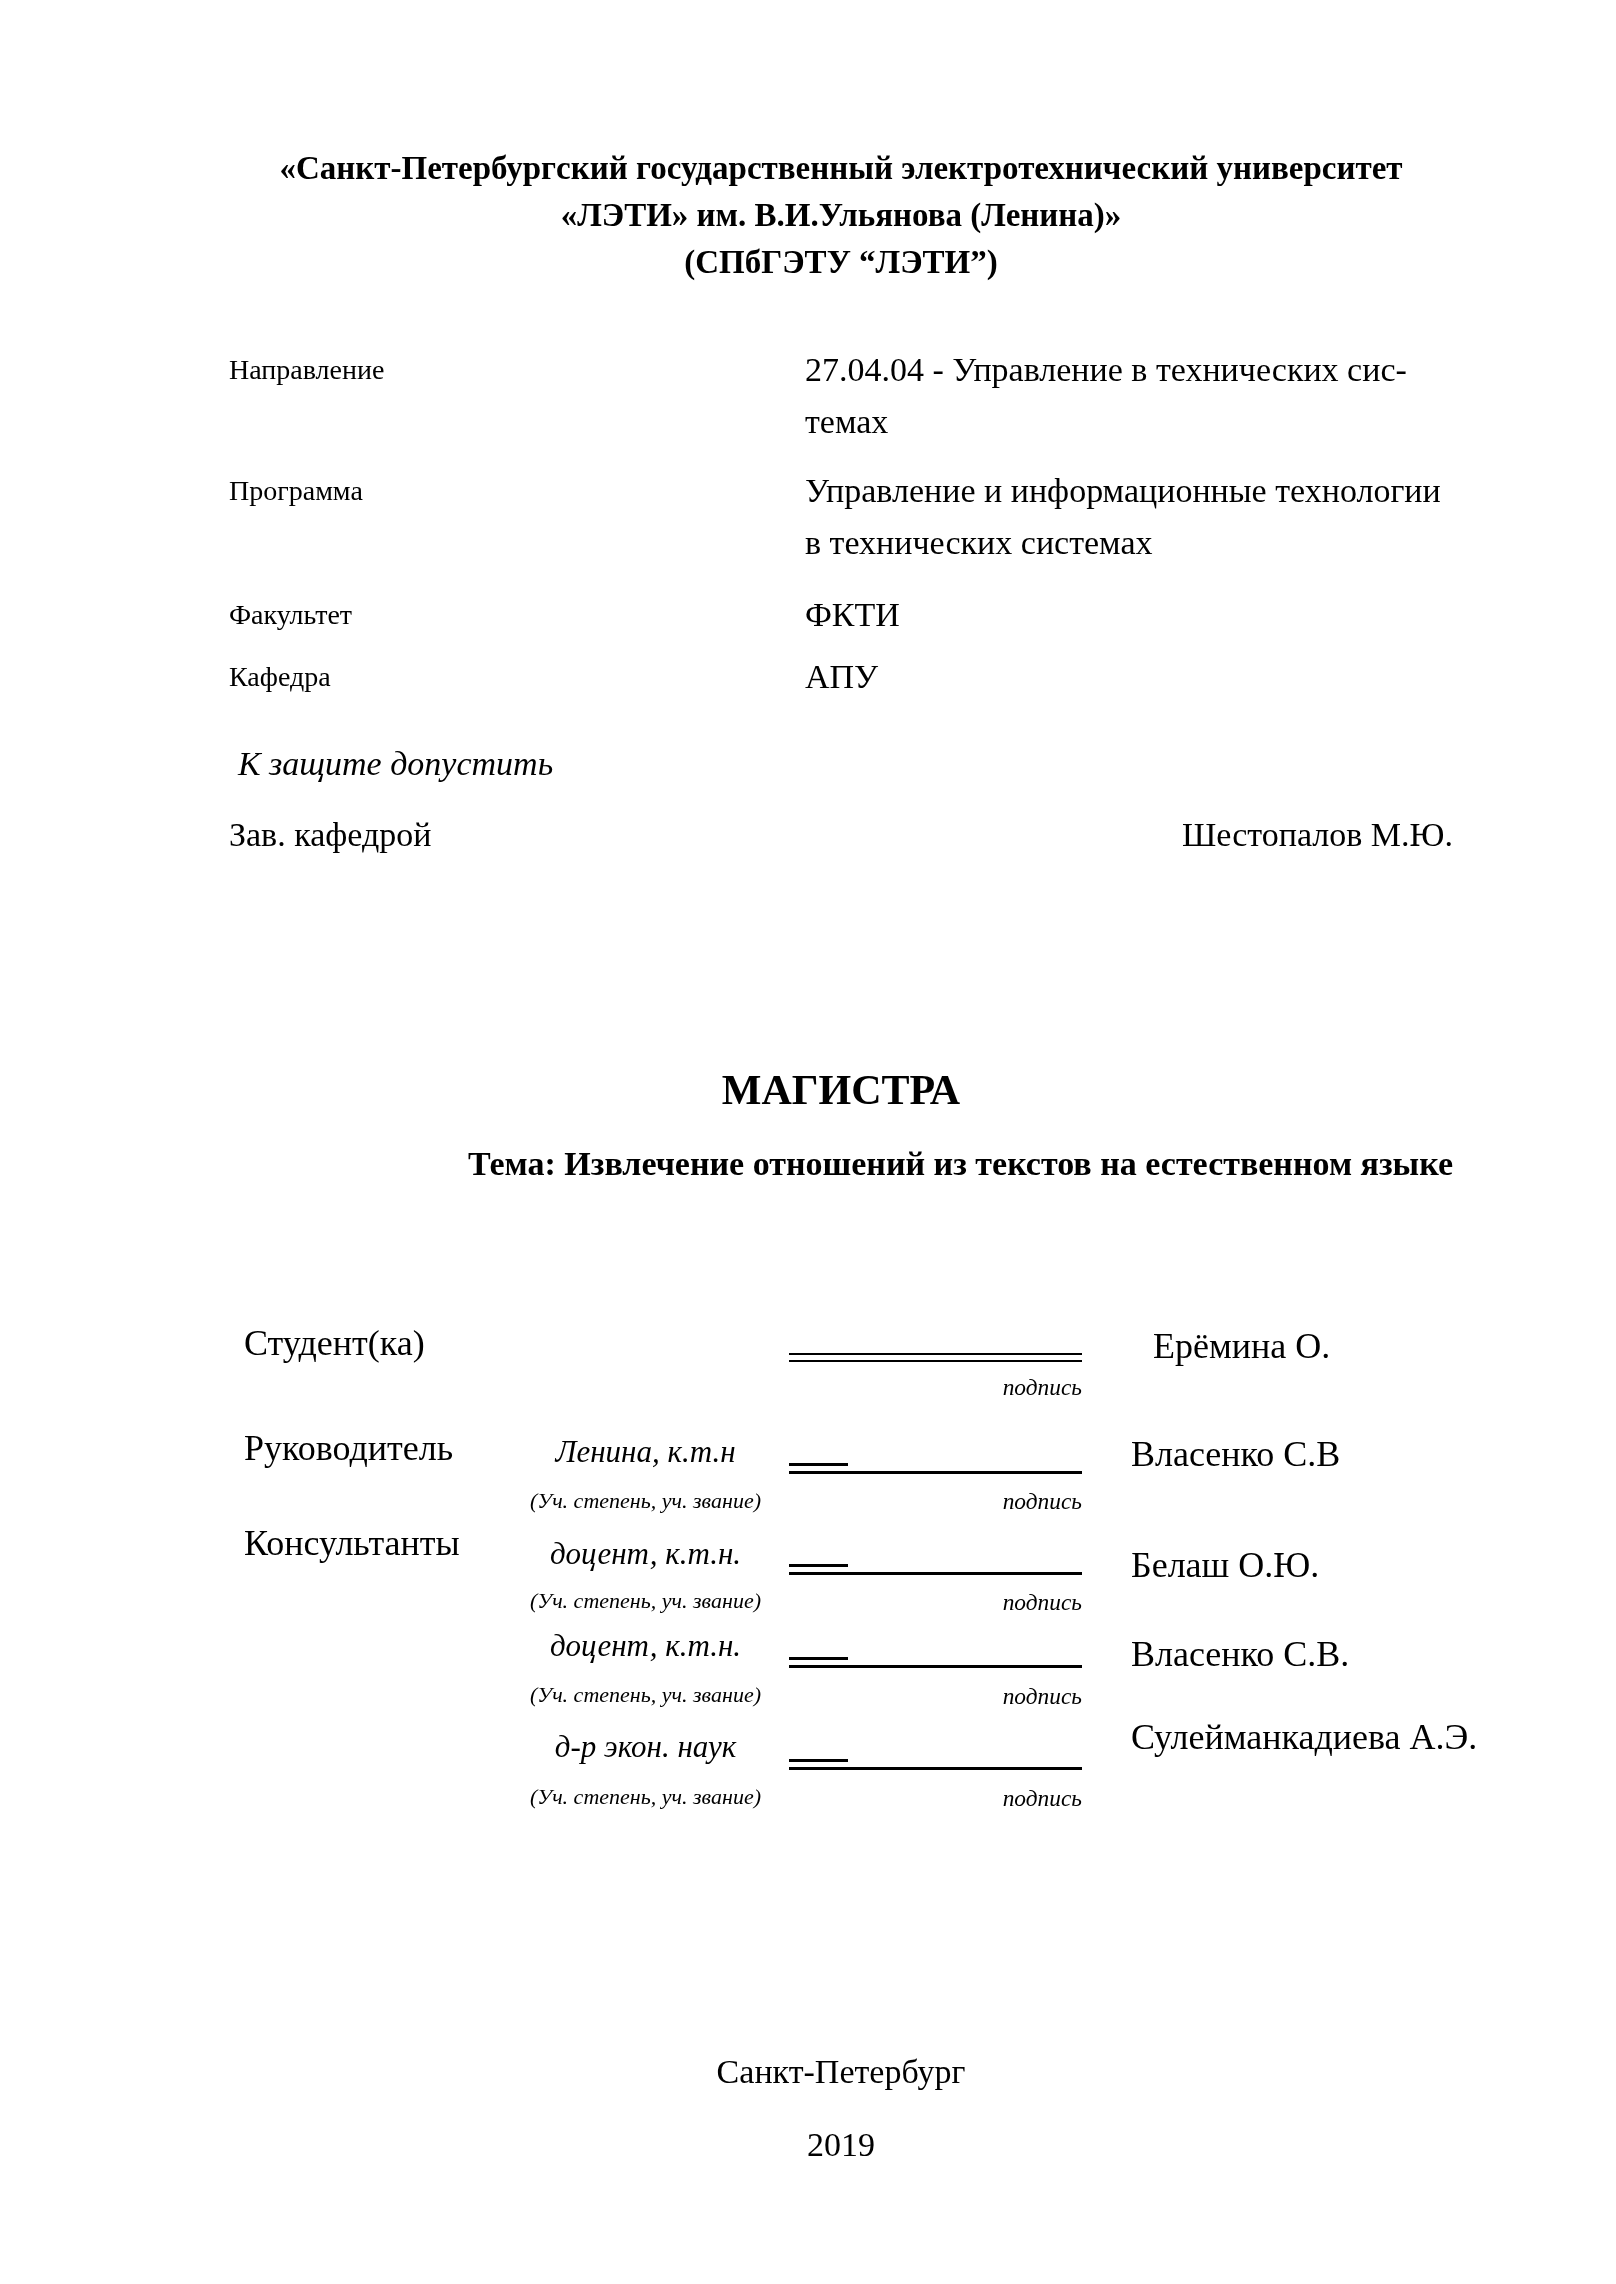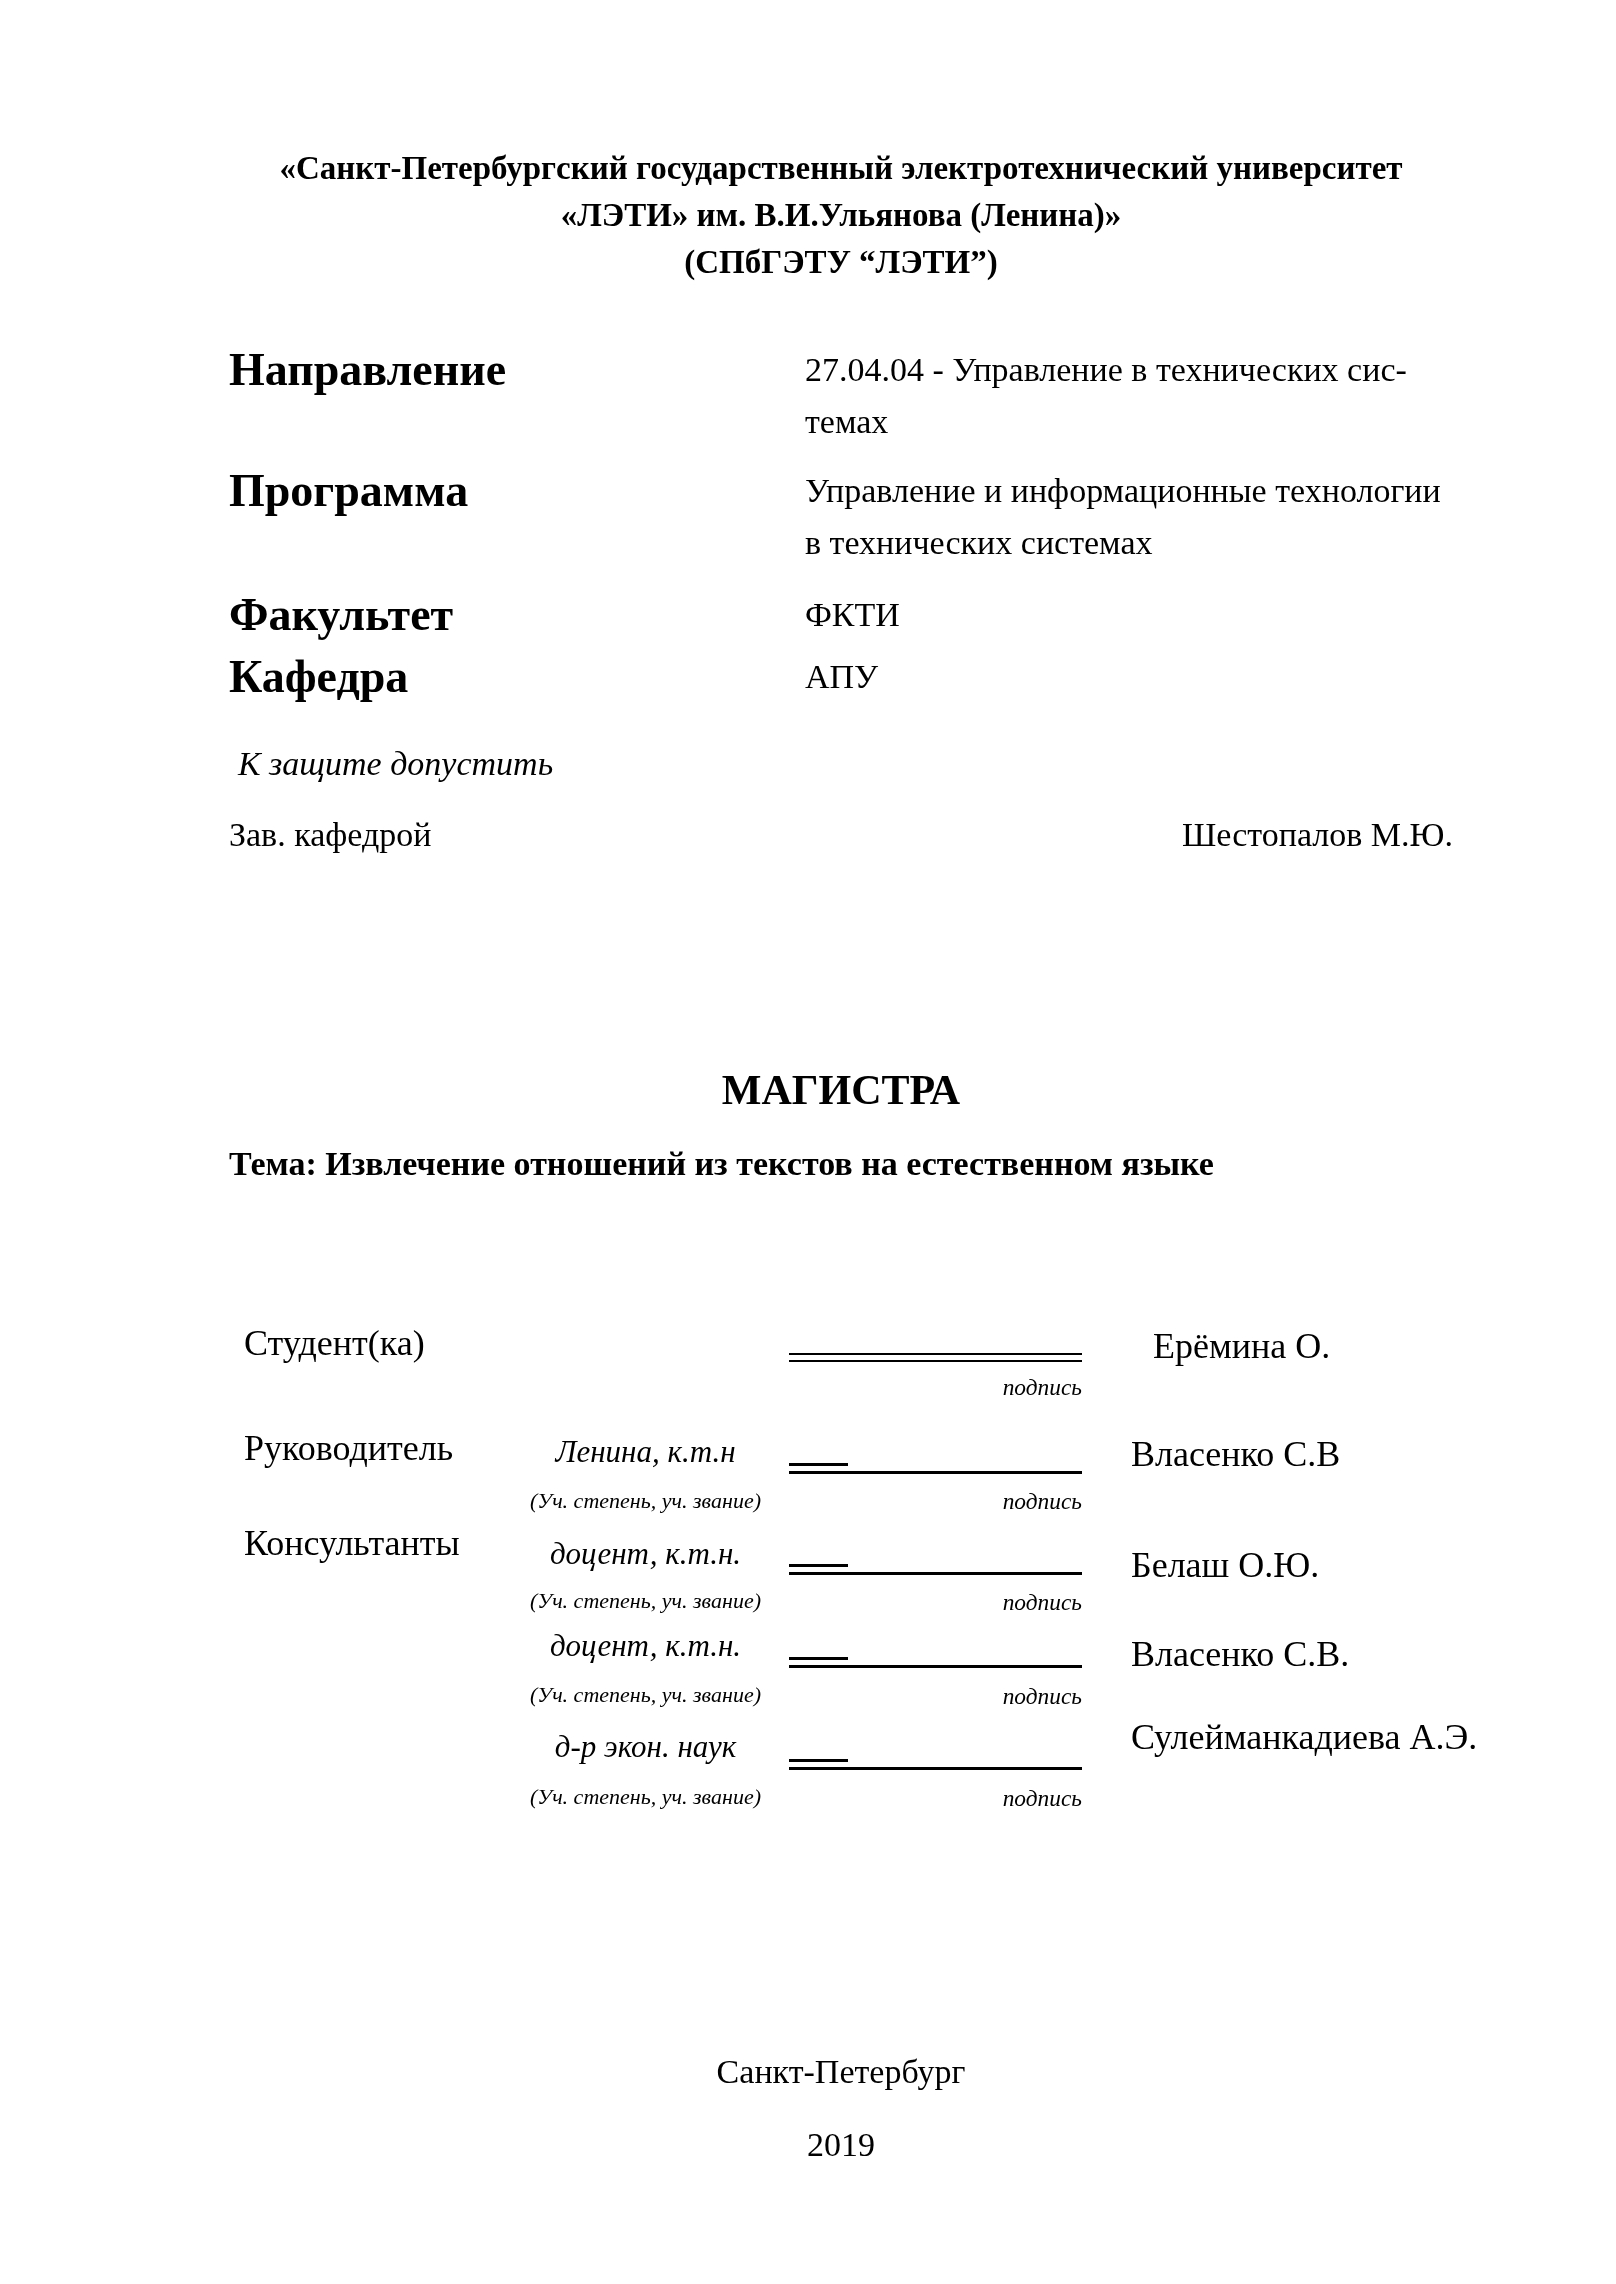--- a/index.html
+++ b/index.html
@@ -18,22 +18,22 @@
   .uni-header {
     left:229px; top:145px; width:1224px;
     text-align:center;
     font-weight:bold;
     font-size:33px; line-height:47px;
   }
 
   
   .info-label {
     left:229px;
-    font-weight:bold;
-    font-size:46px; line-height:52px;
+    font-weight:normal;
+    font-size:28px; line-height:52px;
     white-space:nowrap;
   }
   .info-value {
     left:805px; width:687px;
     font-size:34px; line-height:52px;
     white-space:pre-line;
   }
 
   
   .permit {
@@ -50,21 +50,21 @@
     text-align:center; font-weight:bold;
     font-size:42px; line-height:50px;
   }
   .work-title-2 {
     left:229px; top:1065px; width:1224px;
     text-align:center; font-weight:bold;
     font-size:42px; line-height:50px;
   }
   .work-theme {
     left:229px; top:1142px; width:1224px;
-    text-align:left; font-weight:bold;
+    text-align:right; font-weight:bold;
     font-size:34px; line-height:44px;
   }
 
   
   .role {
     left:244px;
     font-size:36px; line-height:47px;
     white-space:nowrap;
   }
   .degree {

